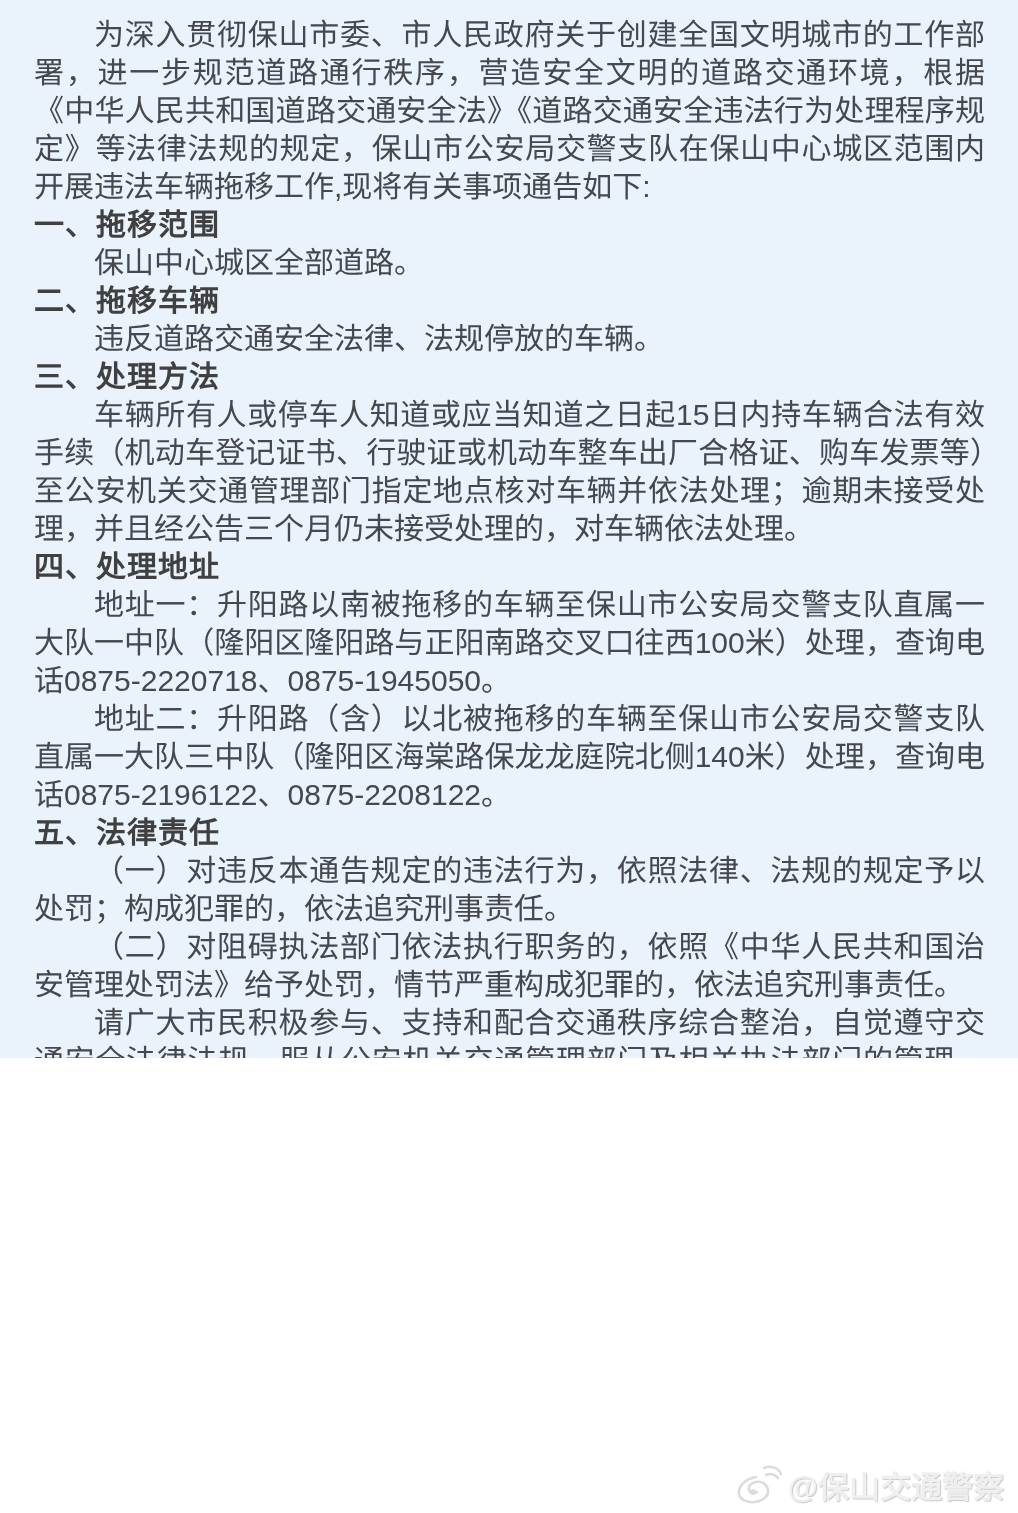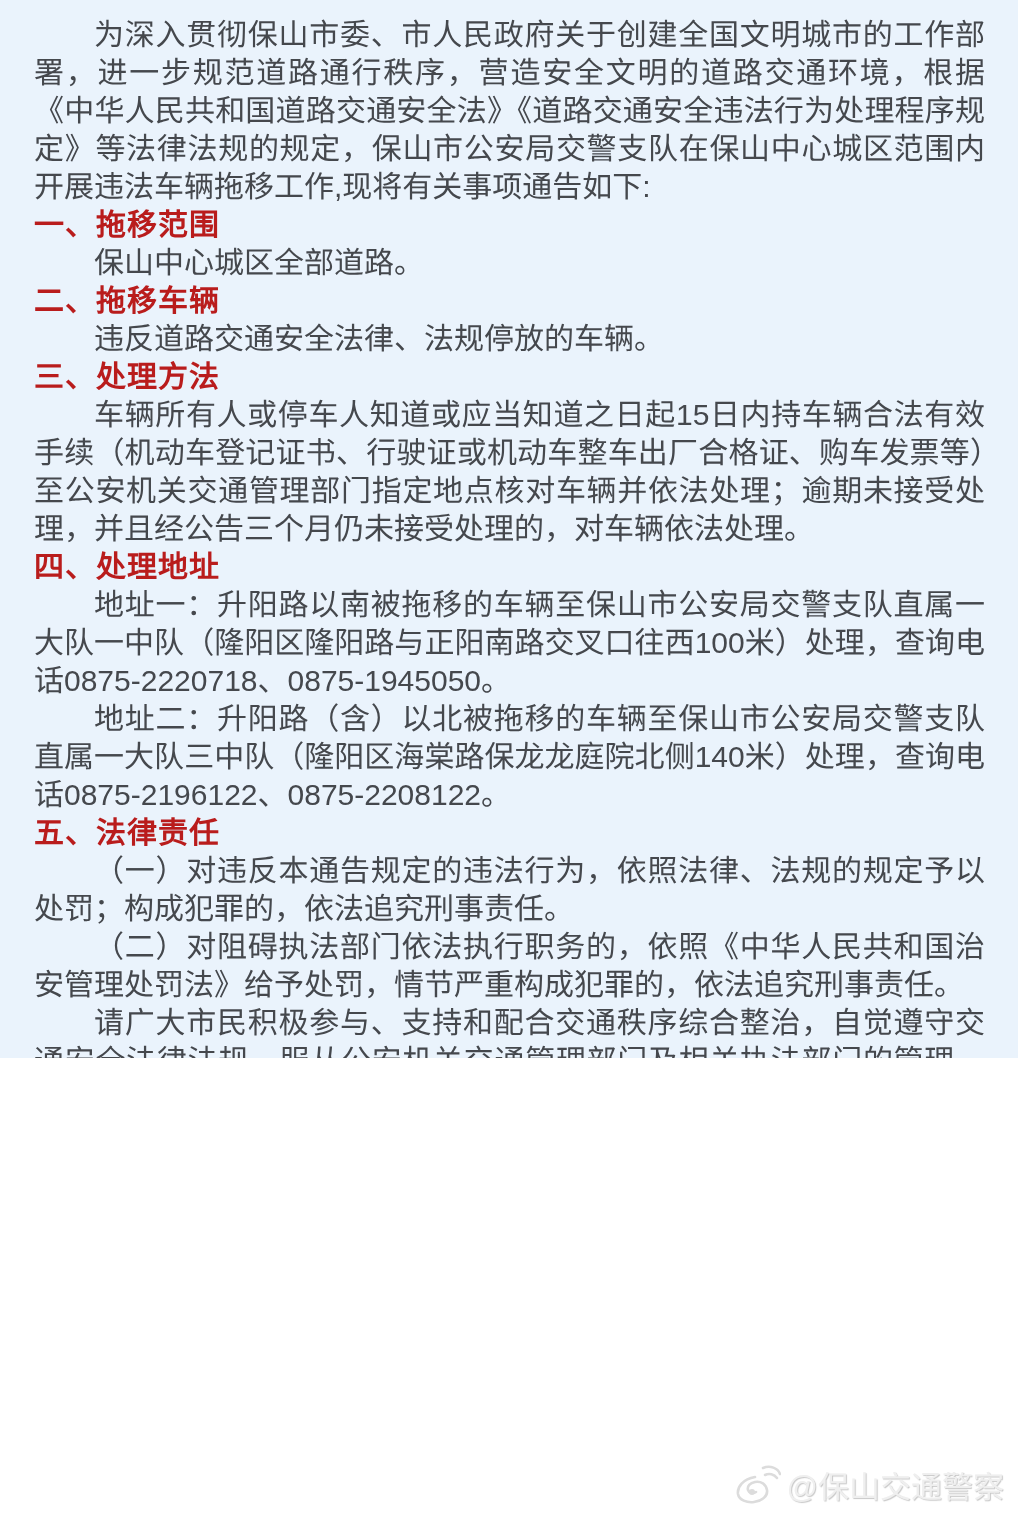--- a/index.html
+++ b/index.html
@@ -31,21 +31,21 @@
   .para {
     margin: 0;
     text-indent: 2em;
     word-break: break-word;
   }
   .sec-heading {
     margin: 0;
     font-size: 30px;
     line-height: 38px;
     font-weight: 700;
-    color: #b91c1c;
+    color: #404040;
     text-indent: 0;
     letter-spacing: 1px;
   }
   .addr-label {
     font-weight: 400;
   }
   .signature {
     margin-top: 76px;
     text-align: center;
   }
@@ -57,21 +57,21 @@
   .watermark {
     position: absolute;
     right: 14px;
     bottom: 6px;
     display: flex;
     align-items: center;
     gap: 6px;
     color: #efefef;
     text-shadow: 1px 1px 1px #c8c8c8, -1px -1px 0 #ffffff;
     font-size: 31px;
-    font-weight: 400;
+    font-weight: 700;
     user-select: none;
   }
   .wm-icon {
     display: inline-flex;
     width: 46px;
     height: 40px;
   }
   .wm-icon svg { width: 100%; height: 100%; }
 </style>
 </head>

